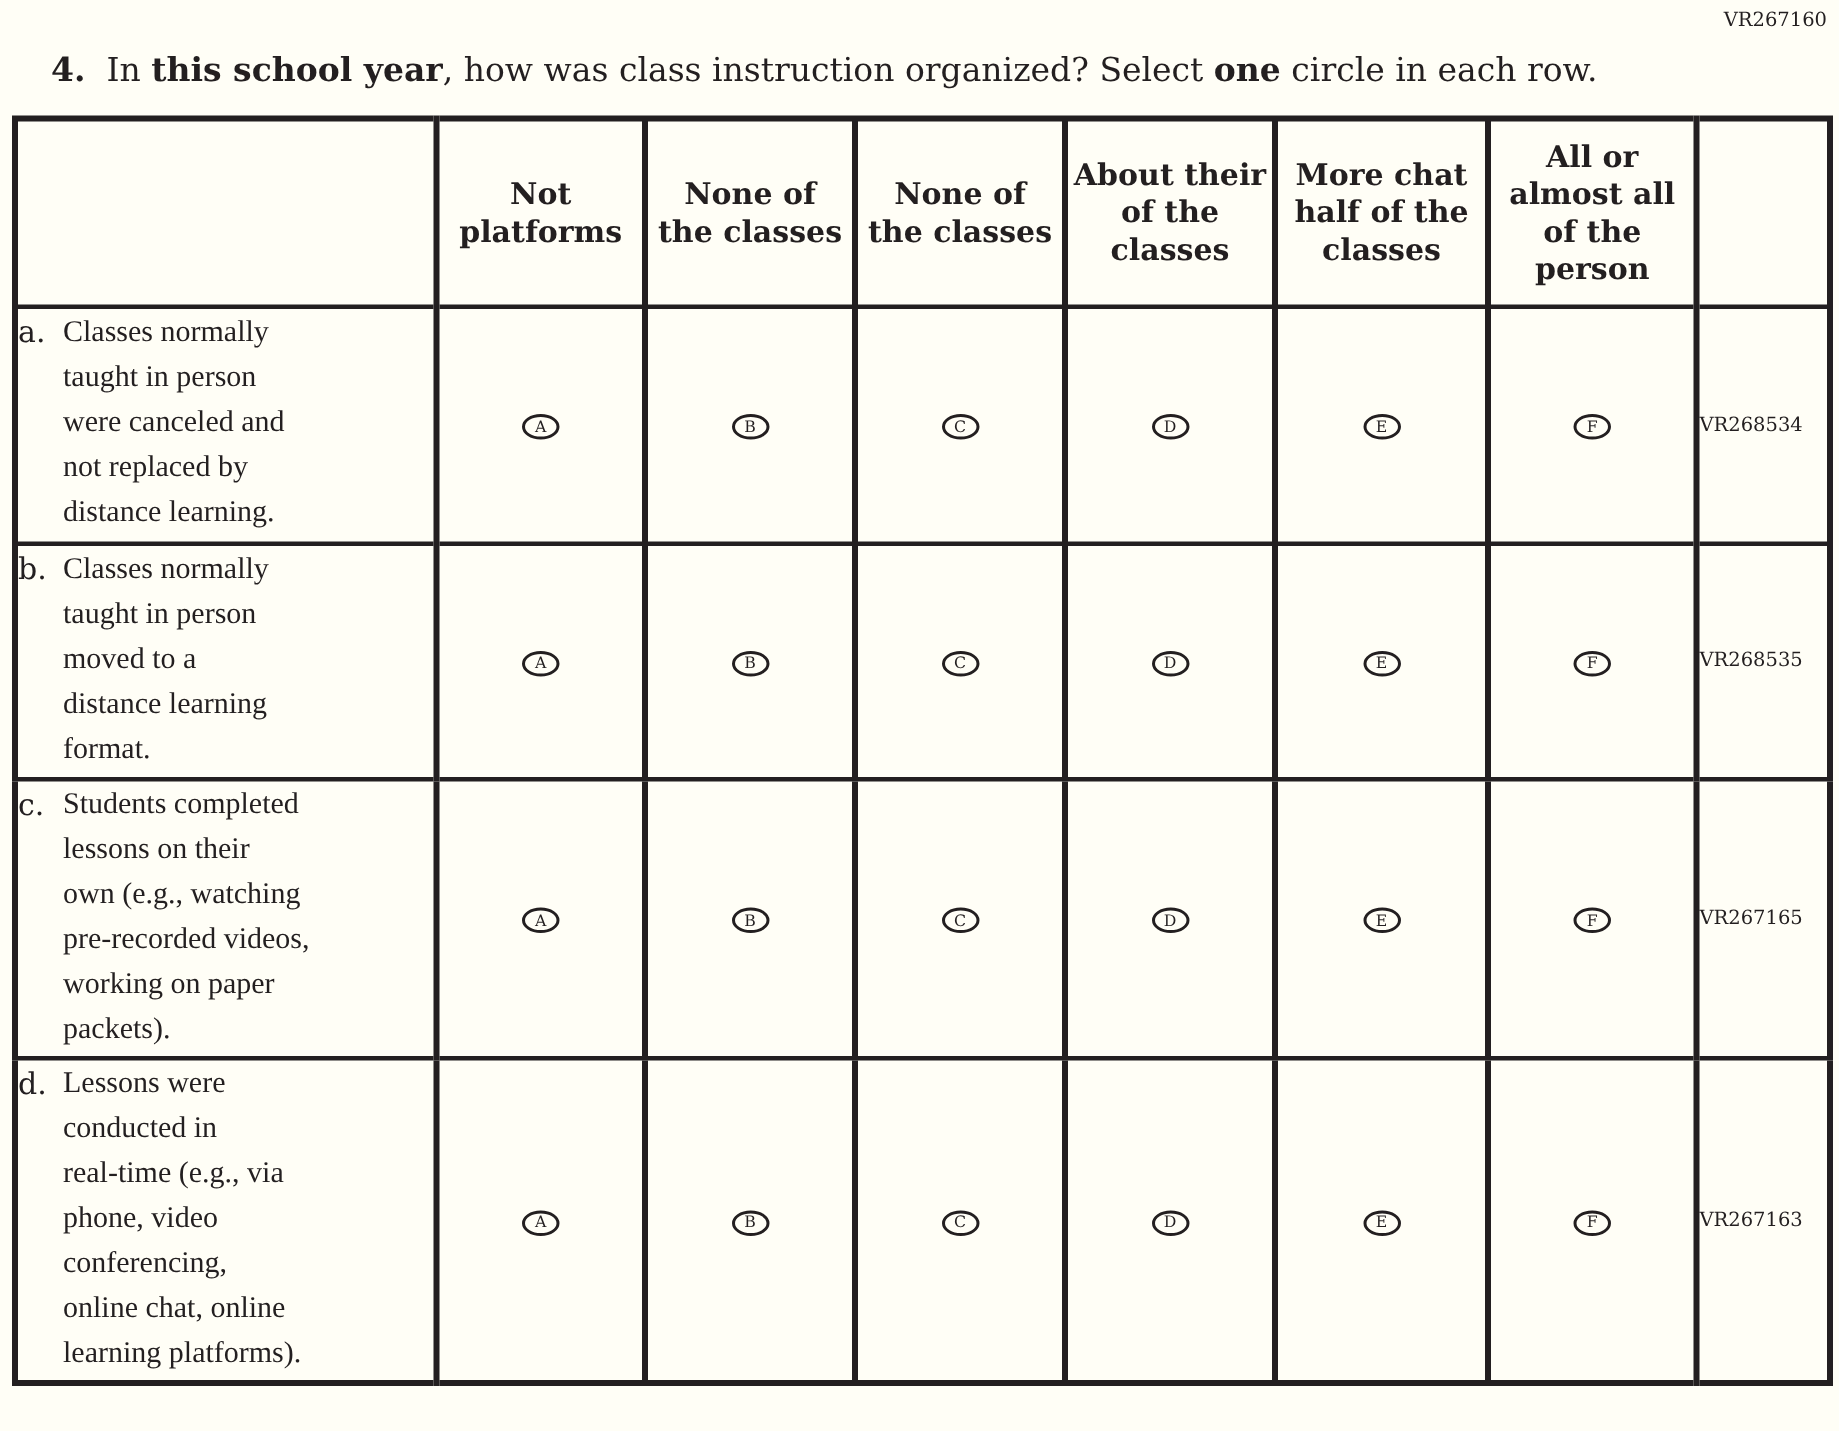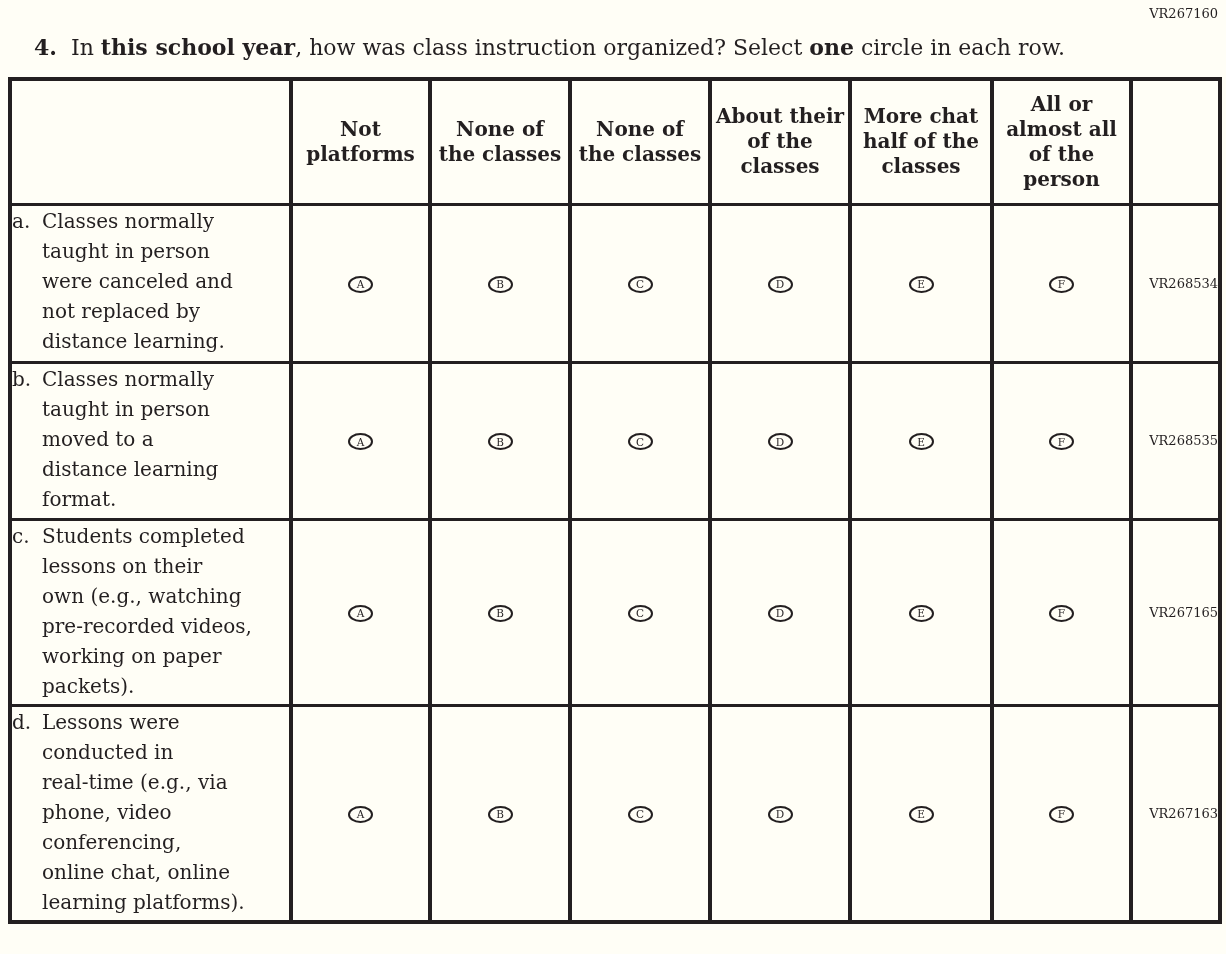--- a/index.html
+++ b/index.html
@@ -66,39 +66,40 @@
     font-size: 20px;
     line-height: 30px;
   }
   .row-letter {
     flex: none;
     width: 30px;
   }
   .row-text {
     flex: 1;
     white-space: pre-line;
+    font-family: Liberation Serif, serif;
   }
   td.option-cell {
     text-align: center;
     vertical-align: middle;
   }
   .bubble {
     display: inline-flex;
     align-items: center;
     justify-content: center;
     width: 25px;
     height: 17px;
     border: 2px solid var(--ink);
     border-radius: 50%;
     font-size: 10.5px;
     line-height: 1;
     background: var(--paper);
   }
   td.code-cell {
-    text-align: right;
+    text-align: left;
     vertical-align: middle;
     font-size: 13px;
   }
 </style>
 </head>
 <body>
 
 <div class="form-code-top">VR267160</div>
 
 <div class="question">

